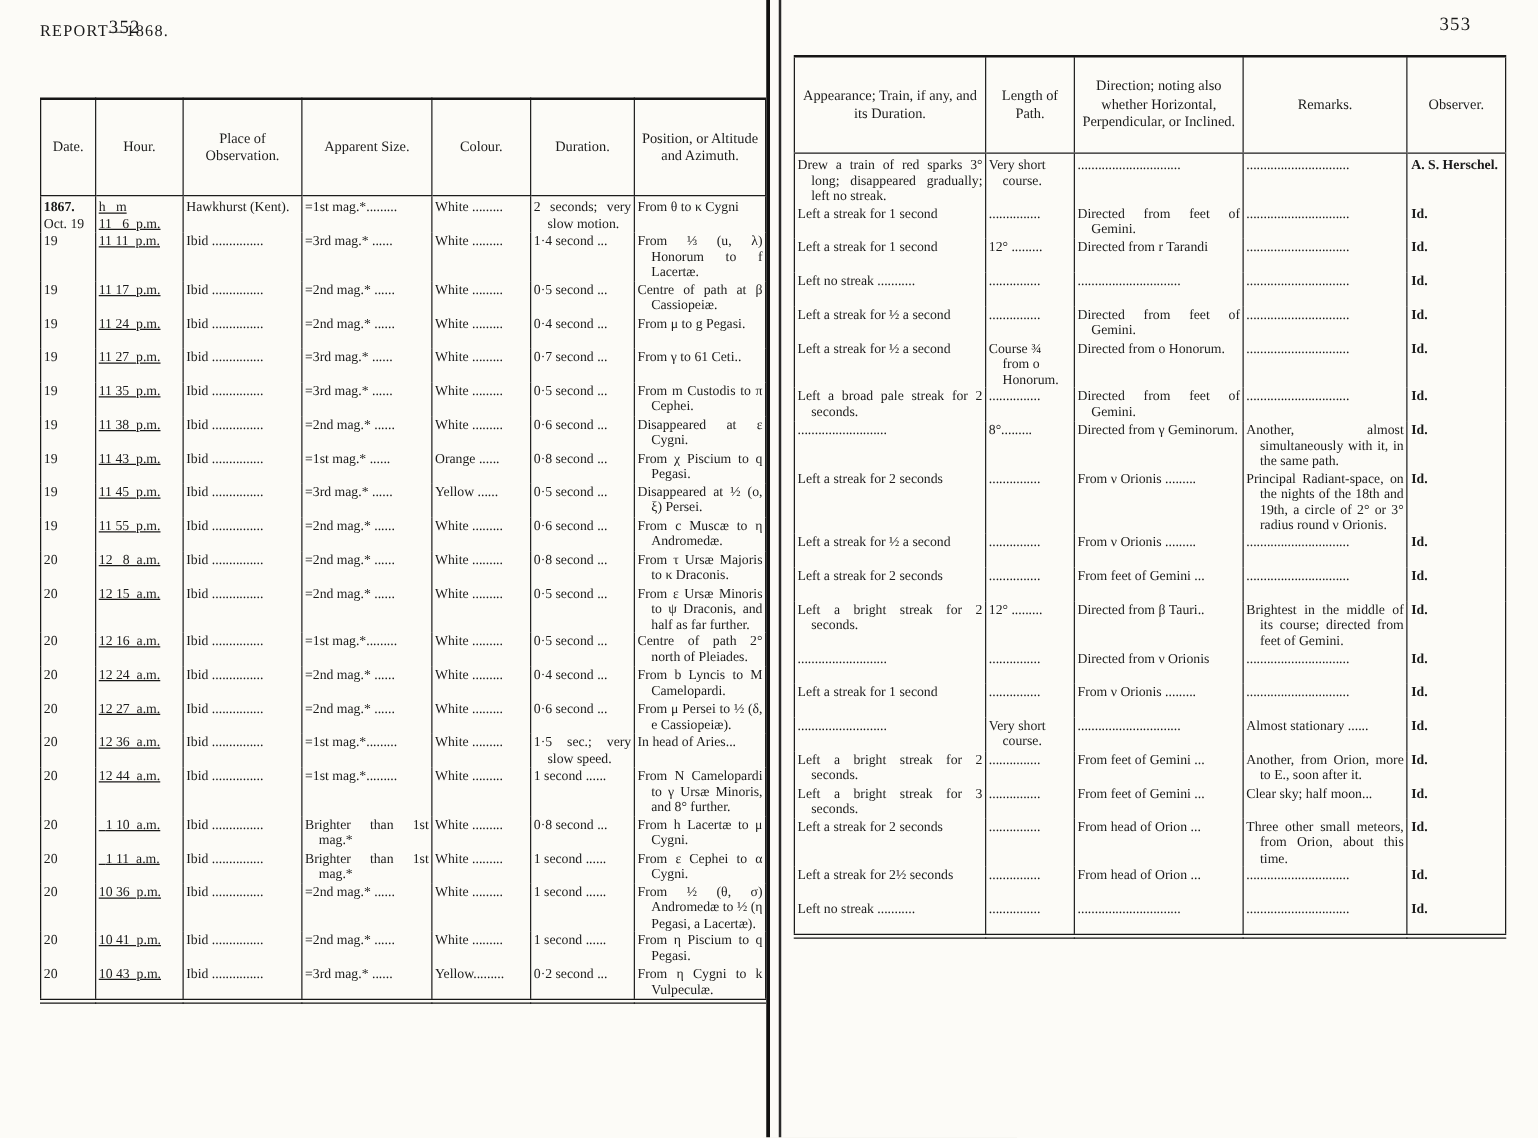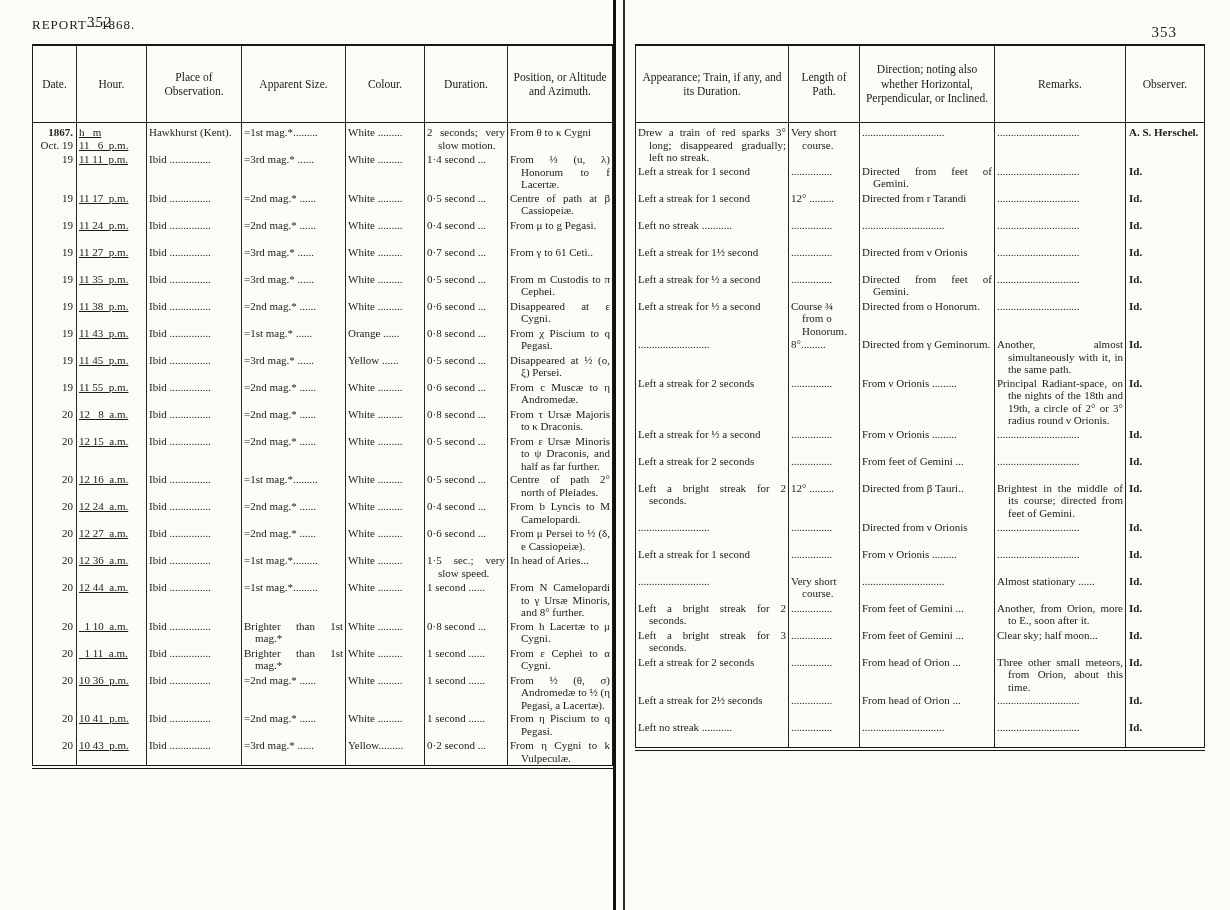--- a/index.html
+++ b/index.html
@@ -20,54 +20,54 @@
   .page-right { flex:1; padding:12px 33px 0 10px; }
   .gutter {
     width:7px; flex:0 0 7px;
     border-left:3px solid #101010;
     border-right:2px solid #2a2a2a;
     background:#fcfbf7;
   }
   .page-head { position:relative; height:32px; }
   .pageno { font-size:15px; letter-spacing:1px; }
   .pageno-left  { position:absolute; left:55px; top:2px; }
-  .pageno-right { position:absolute; right:28px; top:12px; }
+  .pageno-right { position:absolute; right:28px; top:0; }
   .running {
     position:absolute; left:0; right:0; top:5px;
     font-size:11.5px; letter-spacing:1.6px;
     word-spacing:2px;
   }
   table {
     border-collapse:collapse; table-layout:fixed;
     border:1.5px solid #1c1c1c;
     border-top:2px solid #161616;
     border-bottom:4px double #161616;
     font-size:11px; line-height:1.14;
   }
-  #table-left  { width:580px; }
+  #table-left  { width:580px;margin-top:34px; }
   #table-right { width:569px; }
   th, td {
     border-left:1px solid #242424;
     vertical-align:top;
     padding:0 2px;
     overflow-wrap:anywhere;
   }
   th:first-child, td:first-child { border-left:none; }
   thead th {
     border-bottom:1.5px solid #1c1c1c;
     height:72px; vertical-align:middle;
     text-align:center; font-weight:normal;
     font-size:11.5px; line-height:1.25;
     padding:2px 4px;
   }
   tbody td { height:26px; padding-top:1px; }
   tbody tr:first-child td { padding-top:3px; }
   .hang { padding-left:13px; text-indent:-11px; }
   .just { text-align:justify; }
-  .c-date { text-align:right; padding-right:3px; white-space:pre-wrap; }
+  .c-date { text-align:left; padding-right:3px; white-space:pre-wrap; }
   .c-hour { white-space:pre-wrap;text-decoration:underline; }
   .c-obs  { padding-left:3px;font-weight:bold; }
   .yr { font-weight:bold; }
 </style>
 </head>
 <body>
 
 <div class="book">
 
   <div class="page page-left">
@@ -345,37 +345,37 @@
             <td class="c-obs">Id.</td>
           </tr>
           <tr>
             <td class="hang just">Left no streak   ...........</td>
             <td class="hang">...............</td>
             <td class="hang just">..............................</td>
             <td class="hang just">..............................</td>
             <td class="c-obs">Id.</td>
           </tr>
           <tr>
-            <td class="hang just">Left a streak for 1½ second</td>
-            <td class="hang">...............</td>
-            <td class="hang just">Directed from ν Orionis</td>
-            <td class="hang just">..............................</td>
-            <td class="c-obs">Id.</td>
-          </tr>
-          <tr>
             <td class="hang just">Left a streak for ½ a second</td>
             <td class="hang">...............</td>
             <td class="hang just">Directed from feet of Gemini.</td>
             <td class="hang just">..............................</td>
             <td class="c-obs">Id.</td>
           </tr>
           <tr>
             <td class="hang just">Left a streak for ½ a second</td>
             <td class="hang">Course ¾ from o Honorum.</td>
             <td class="hang just">Directed from o Honorum.</td>
+            <td class="hang just">..............................</td>
+            <td class="c-obs">Id.</td>
+          </tr>
+          <tr>
+            <td class="hang just">Left a broad pale streak for 2 seconds.</td>
+            <td class="hang">...............</td>
+            <td class="hang just">Directed from feet of Gemini.</td>
             <td class="hang just">..............................</td>
             <td class="c-obs">Id.</td>
           </tr>
           <tr>
             <td class="hang just">..........................</td>
             <td class="hang">8°.........</td>
             <td class="hang just">Directed from γ Geminorum.</td>
             <td class="hang just">Another, almost simultaneously with it, in the same path.</td>
             <td class="c-obs">Id.</td>
           </tr>

